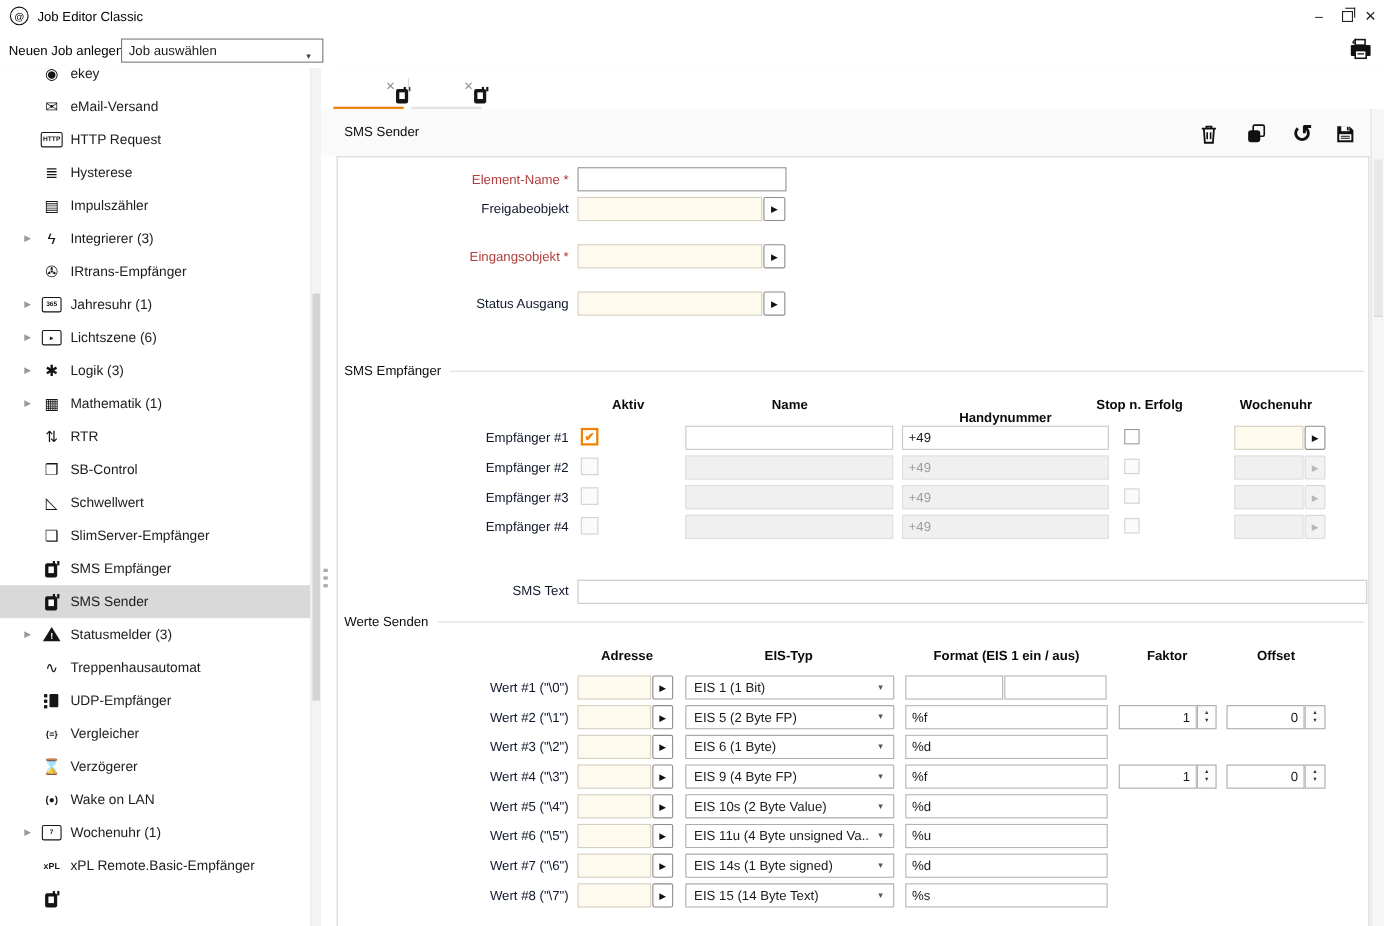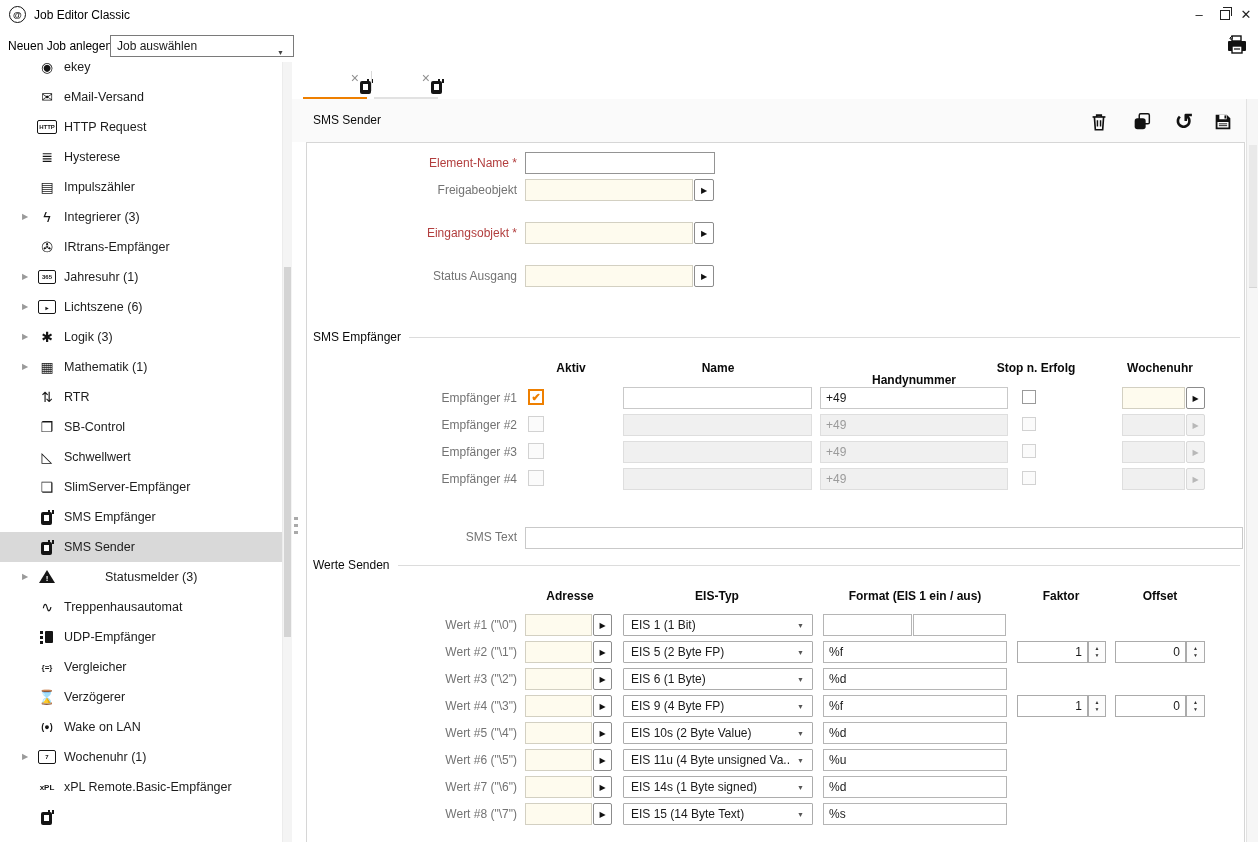--- a/index.html
+++ b/index.html
@@ -57,21 +57,21 @@
   .tab .tclose{position:absolute;right:8px;top:8px;font-size:14px;color:#8f8f8f;}
   .tab .uline{position:absolute;left:0;bottom:-1px;width:100%;height:3px;}
   .tabsep{position:absolute;left:79px;top:9px;width:1px;height:20px;background:#d9d9d9;}
   .edheader{position:absolute;left:292px;top:99px;width:966px;height:43px;background:#fafafa;}
   .edtitle{position:absolute;left:21px;top:14px;font-size:12px;color:#0a0a0a;}
   .edicon{position:absolute;top:109px;width:26px;height:26px;display:flex;align-items:center;justify-content:center;}
   .edicon.reload{font-size:22px;color:#111;font-weight:bold;line-height:22px;}
   
   .panel{position:absolute;left:306px;top:142px;width:939px;height:701px;background:#fff;
         border:1px solid #d6d6d6;border-bottom:none;box-sizing:border-box;}
-  .flabel{position:absolute;width:200px;text-align:right;white-space:nowrap;color:#737373;}
+  .flabel{position:absolute;width:200px;text-align:right;white-space:nowrap;color:#0f172a;}
   .flabel.req{color:#b23e3e;}
   .inp{position:absolute;height:22px;box-sizing:border-box;border:1px solid #c9c9c9;background:#fff;font-family:inherit;
         font-size:12px;padding:0 5px;color:#1a1a1a;outline:none;}
   .inp.cream{background:#fefbee;border-color:#d3d0c2;}
   .inp.strong{border-color:#949494;}
   .inp.dis{background:#f0f0f0;border-color:#dedede;color:#9b9b9b;}
   .inp.num{text-align:right;}
   .pickbtn{position:absolute;width:20px;height:22px;box-sizing:border-box;border:1px solid #8c8c8c;background:#fff;
         display:flex;align-items:center;justify-content:center;font-size:8px;color:#111;border-radius:2px;}
   .pickbtn.dis{border-color:#d9d9d9;background:#f2f2f2;color:#b8b8b8;}
@@ -216,21 +216,21 @@
           <span class="tw-label" style="pointer-events: auto;">SMS Sender</span>
         </div>
         <div class="tree-row" style="pointer-events: auto;">
           <span class="tw-arrow" style="pointer-events: auto;">▶</span>
           <span class="tw-icon" style="pointer-events: auto;">
             <span class="triwrap" style="pointer-events: auto;">
               <span class="tri" style="pointer-events: auto;"></span>
               <span class="tri-bang" style="pointer-events: auto;">!</span>
             </span>
           </span>
-          <span class="tw-label" style="pointer-events: auto; margin-left: 41px;">Statusmelder (3)</span>
+          <span class="tw-label" style="pointer-events: auto;">Statusmelder (3)</span>
         </div>
         <div class="tree-row" style="pointer-events: auto;">
           <span class="tw-icon" style="pointer-events: auto;">∿</span>
           <span class="tw-label" style="pointer-events: auto;">Treppenhausautomat</span>
         </div>
         <div class="tree-row" style="pointer-events: auto;">
           <span class="tw-icon" style="pointer-events: auto;">
             <span class="udpwrap" style="pointer-events: auto;">
               <span class="udp-dots" style="pointer-events: auto;"></span>
               <span class="udp-body" style="pointer-events: auto;"></span>

